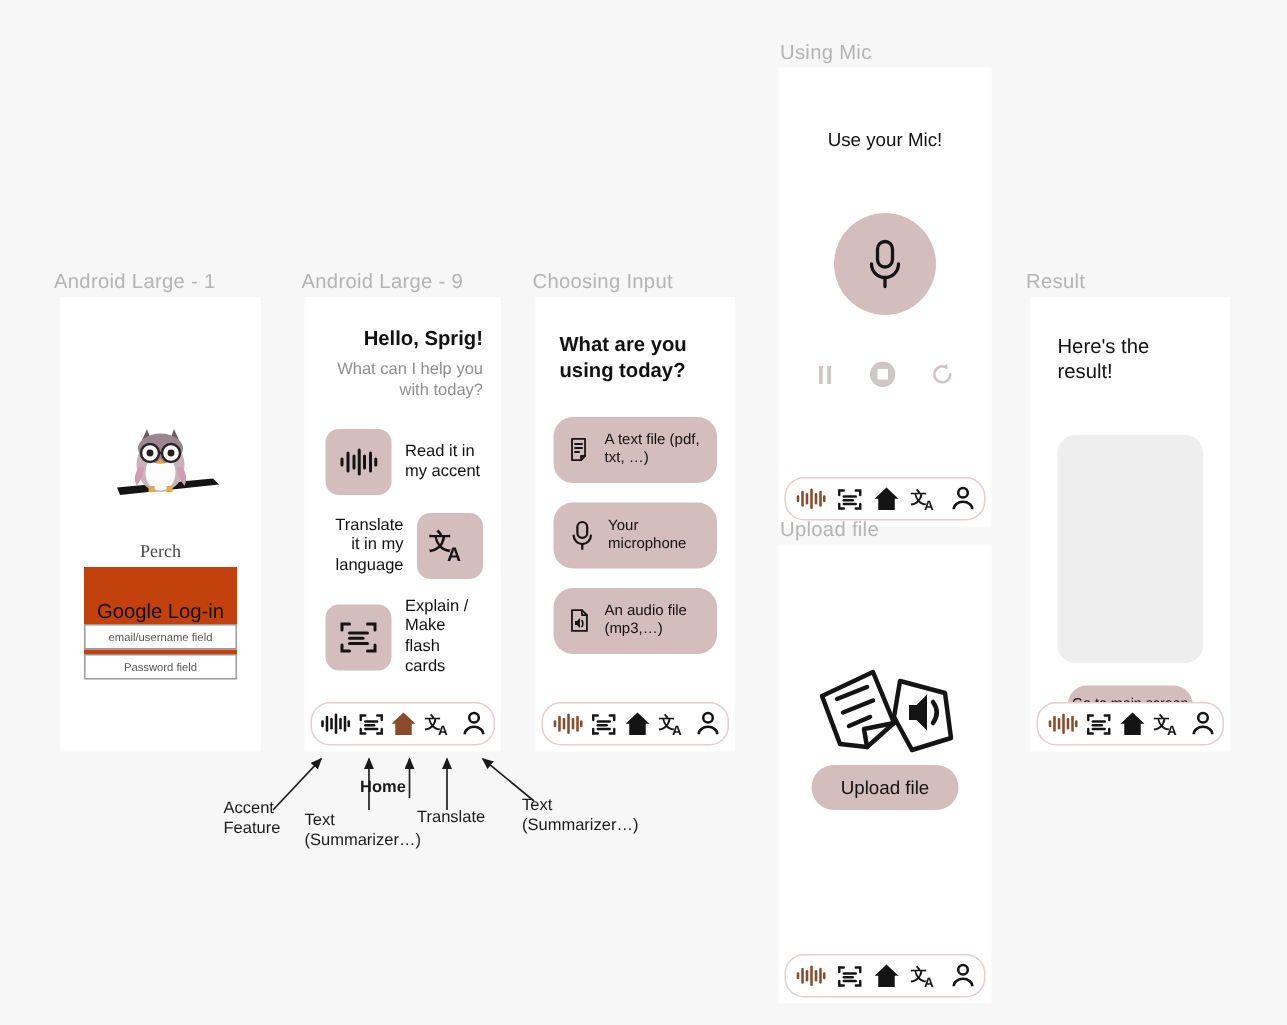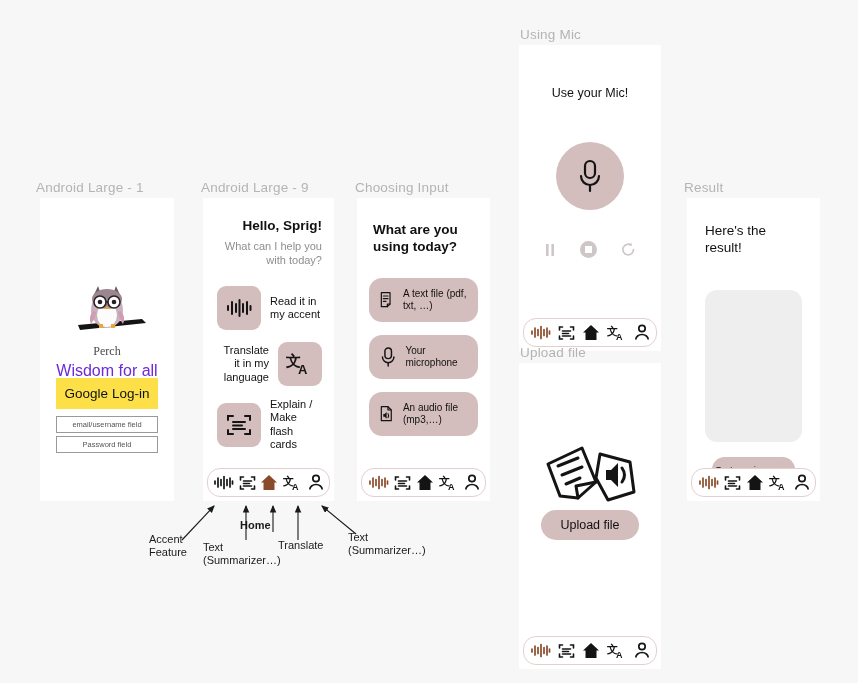--- a/index.html
+++ b/index.html
@@ -26,26 +26,26 @@
   }
 
   
   .h-big{font-size:13.5px;font-weight:bold;color:#111;line-height:1.25;}
   .h-sub{font-size:11px;color:#8e8e8e;line-height:1.3;margin-top:4px;}
   .center{text-align:center;}
 
   
   #s1-brand{position:absolute;left:0;right:0;top:83px;text-align:center;}
   .owl-wrap{width:86px;height:62px;margin:0 auto;position:relative;}
-  .perch-word{font-family:"Liberation Serif",serif;font-size:12px;color:#4a4a4a;margin-top:1px;}
+  .perch-word{font-family:"Liberation Serif",serif;font-size:12px;color:#4a4a4a;margin-top:17px;}
   .wisdom{font-size:16px;color:#6d28d9;margin-top:3px;}
   #google-btn{
     position:absolute;left:16px;right:16px;top:180px;
-    background:#fde047;text-align:center;
-    font-size:13.5px;padding:8px 0;color:#111;
+    background:#c2410c;text-align:center;
+    font-size:13.5px;padding:22px 0;color:#111;
   }
   .field{
     position:absolute;left:16px;right:16px;
     border:1px solid #9a9a9a;background:#fff;
     text-align:center;font-size:7.5px;color:#555;
     padding:3px 0;
   }
 
   
   .tile-row{display:flex;align-items:center;gap:9px;margin-bottom:12px;}

